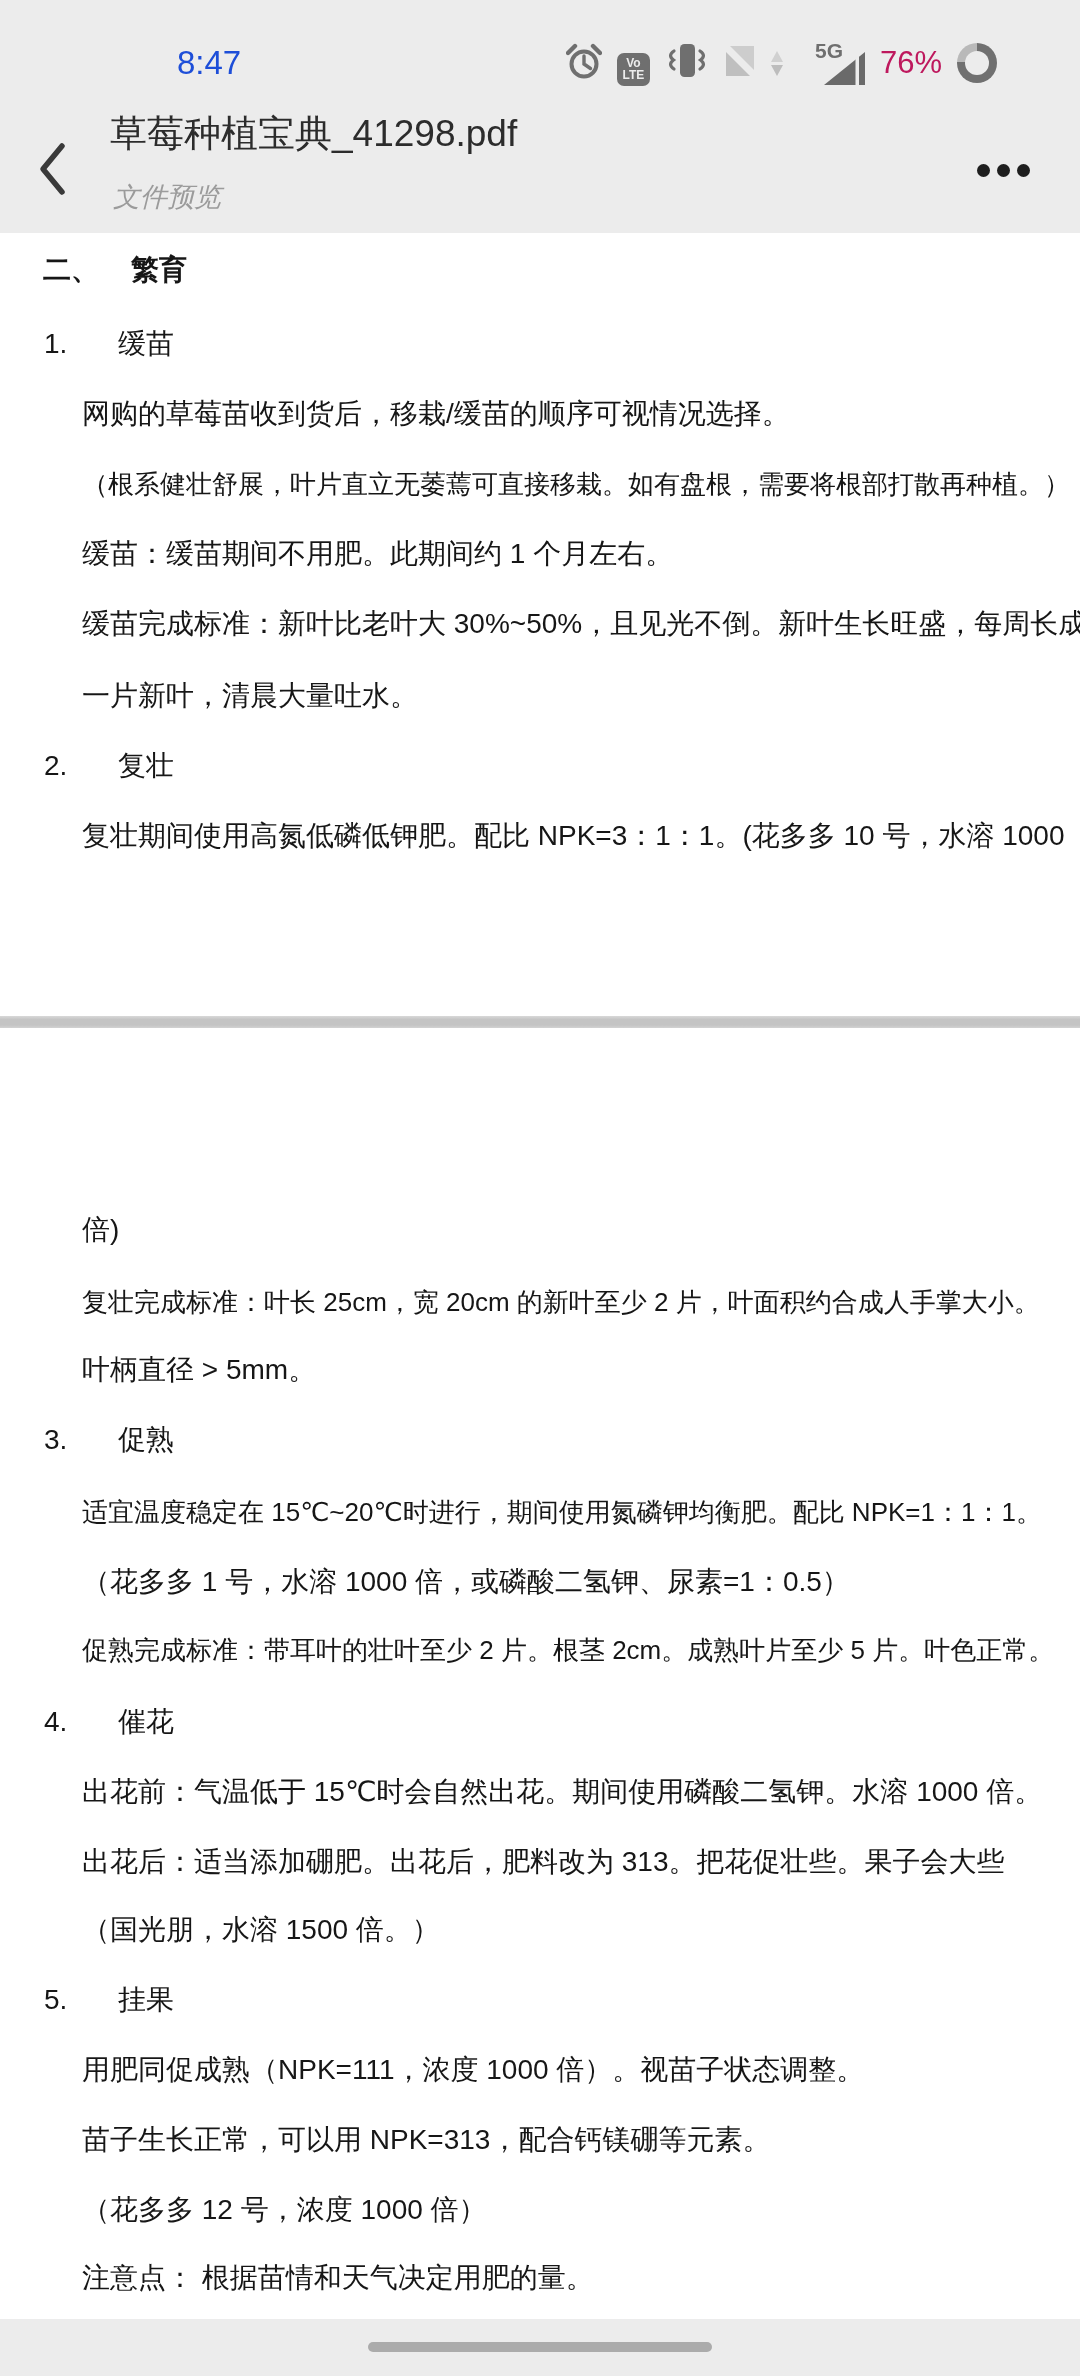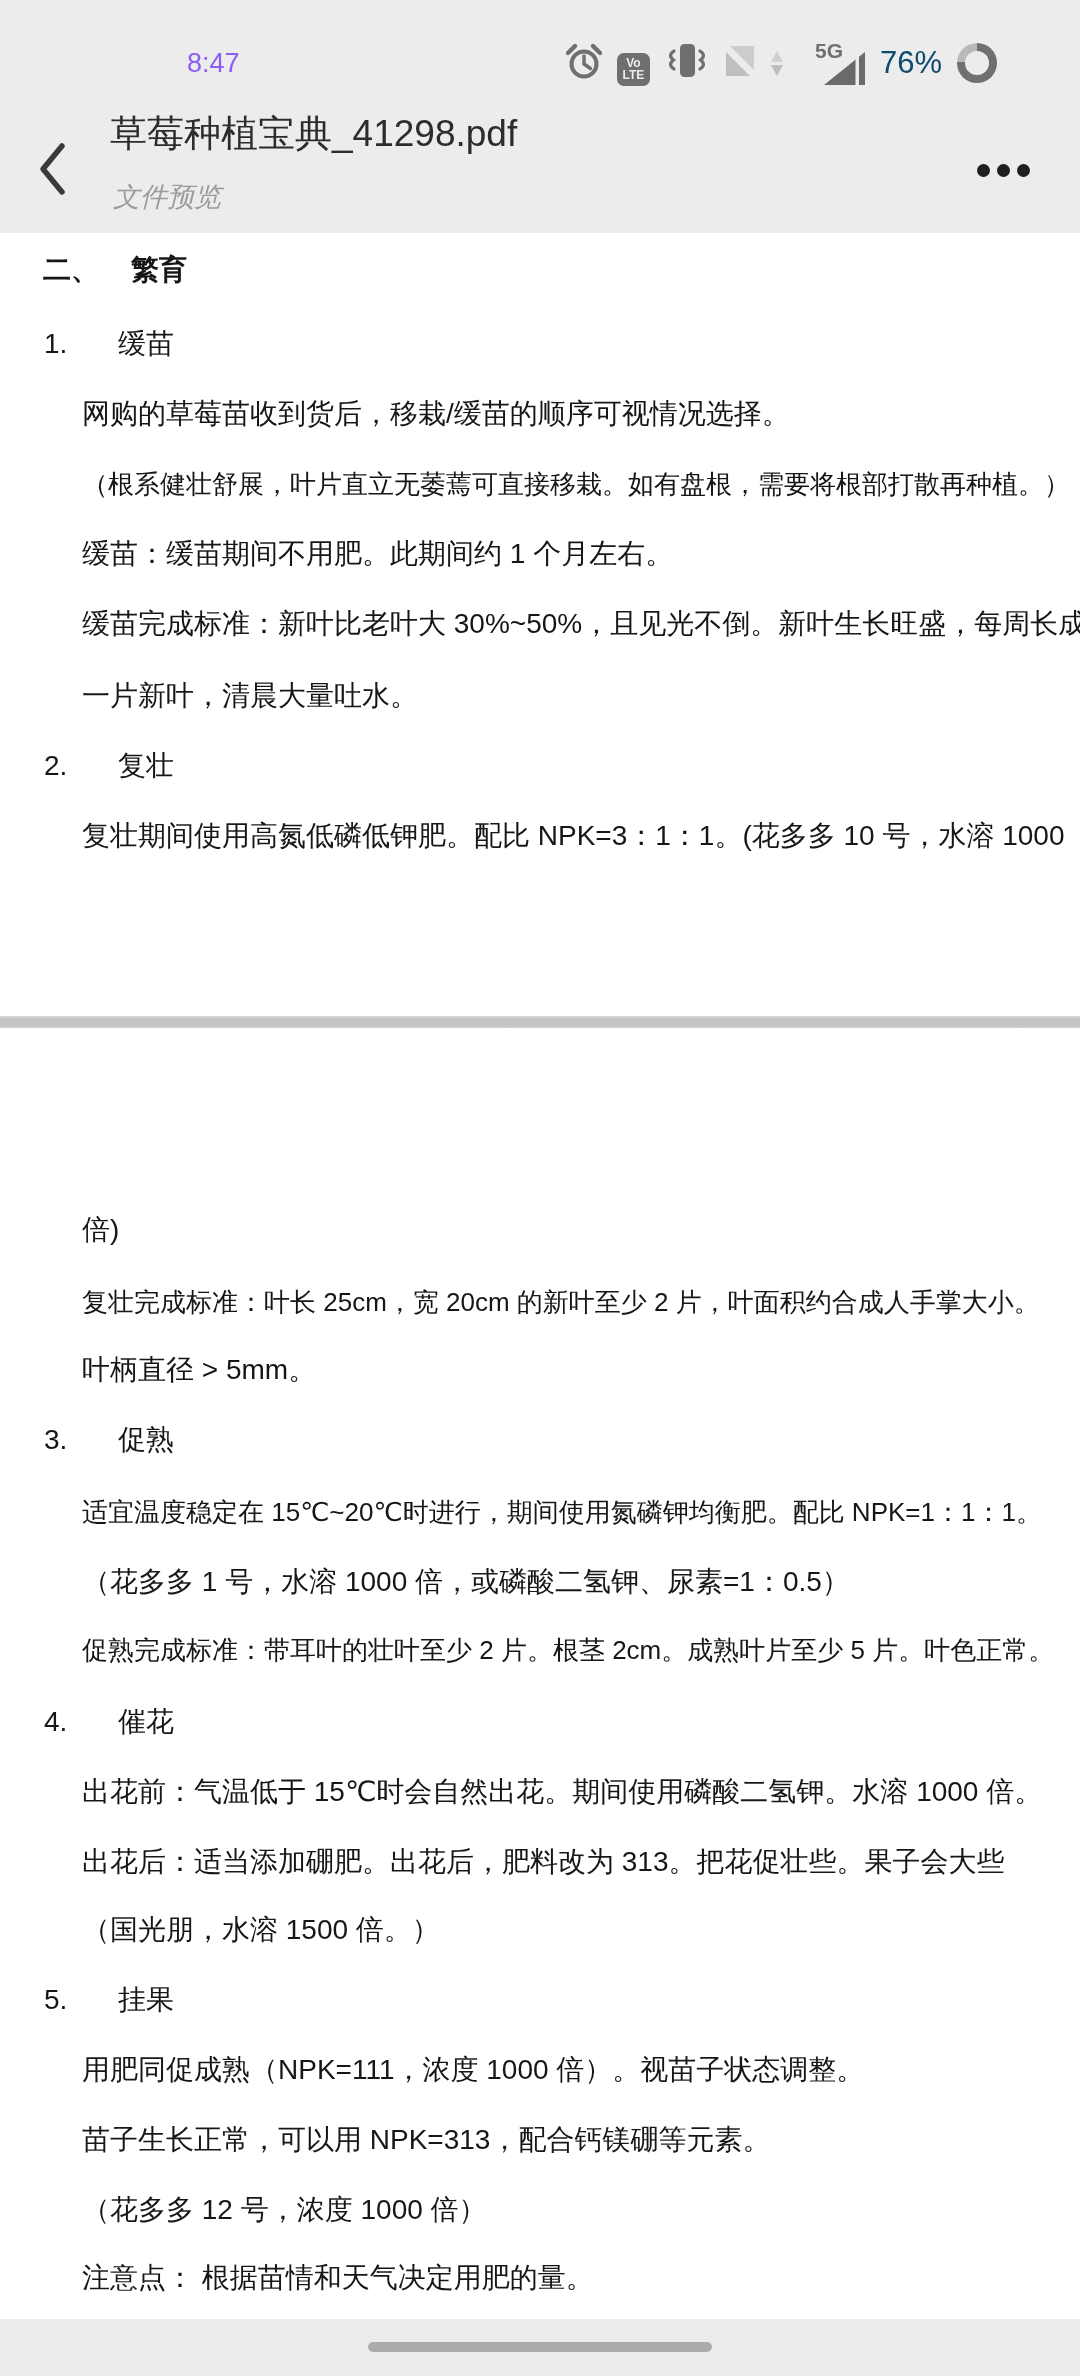--- a/index.html
+++ b/index.html
@@ -2,32 +2,32 @@
 <html><head>
 <meta charset="utf-8">
 <style>
   html,body{margin:0;padding:0;background:#ffffff;}
   .screen{
     position:relative;width:1080px;height:2376px;overflow:hidden;background:#ffffff;
     font-family:"Liberation Sans","DejaVu Sans",sans-serif;
   }
   
   .top-chrome{position:absolute;top:0;left:0;width:1080px;height:233px;background:#ececec;}
-  .status-time{position:absolute;left:187px;top:42px;height:42px;line-height:42px;
-    font-size:27px;color:#8b5cf6;}
+  .status-time{position:absolute;left:177px;top:42px;height:42px;line-height:42px;
+    font-size:33px;color:#1d4ed8;}
   .status-icons{position:absolute;right:83px;top:42px;height:42px;display:flex;
     align-items:center;gap:15px;}
   .volte{width:33px;height:33px;border-radius:7px;background:#6f6f6f;color:#ececec;
     display:flex;flex-direction:column;align-items:center;justify-content:center;
     font-size:12px;font-weight:bold;line-height:12px;letter-spacing:0;margin-top:12px;}
   .updown{display:flex;flex-direction:column;gap:3px;}
   .g5wrap{position:relative;width:50px;height:44px;margin-left:17px;}
   .g5wrap .g5{position:absolute;left:0;top:-2px;font-size:21px;font-weight:bold;color:#6f6f6f;}
   .g5wrap svg{position:absolute;left:9px;bottom:0;}
-  .batt-pct{font-size:31px;color:#0c4a6e;}
+  .batt-pct{font-size:31px;color:#be185d;}
   .batt-ring{width:40px;height:40px;border-radius:50%;position:relative;
     background:conic-gradient(from 274deg,#b9b9b9 0deg 86deg,#707070 86deg 360deg);}
   .batt-ring::after{content:"";position:absolute;inset:8px;border-radius:50%;background:#ececec;}
   
   .back-btn{position:absolute;left:38px;top:142px;width:30px;height:54px;cursor:pointer;}
   .hdr-title{position:absolute;left:110px;top:110px;font-size:37px;line-height:48px;
     color:#2c2c2c;white-space:nowrap;}
   .hdr-sub{position:absolute;left:113px;top:180px;font-size:27px;line-height:34px;color:#9b9b9b;font-style:italic;}
   .menu-dots{position:absolute;right:50px;top:164px;display:flex;gap:7px;cursor:pointer;}
   .menu-dots i{width:13px;height:13px;border-radius:50%;background:#1e1e1e;}

